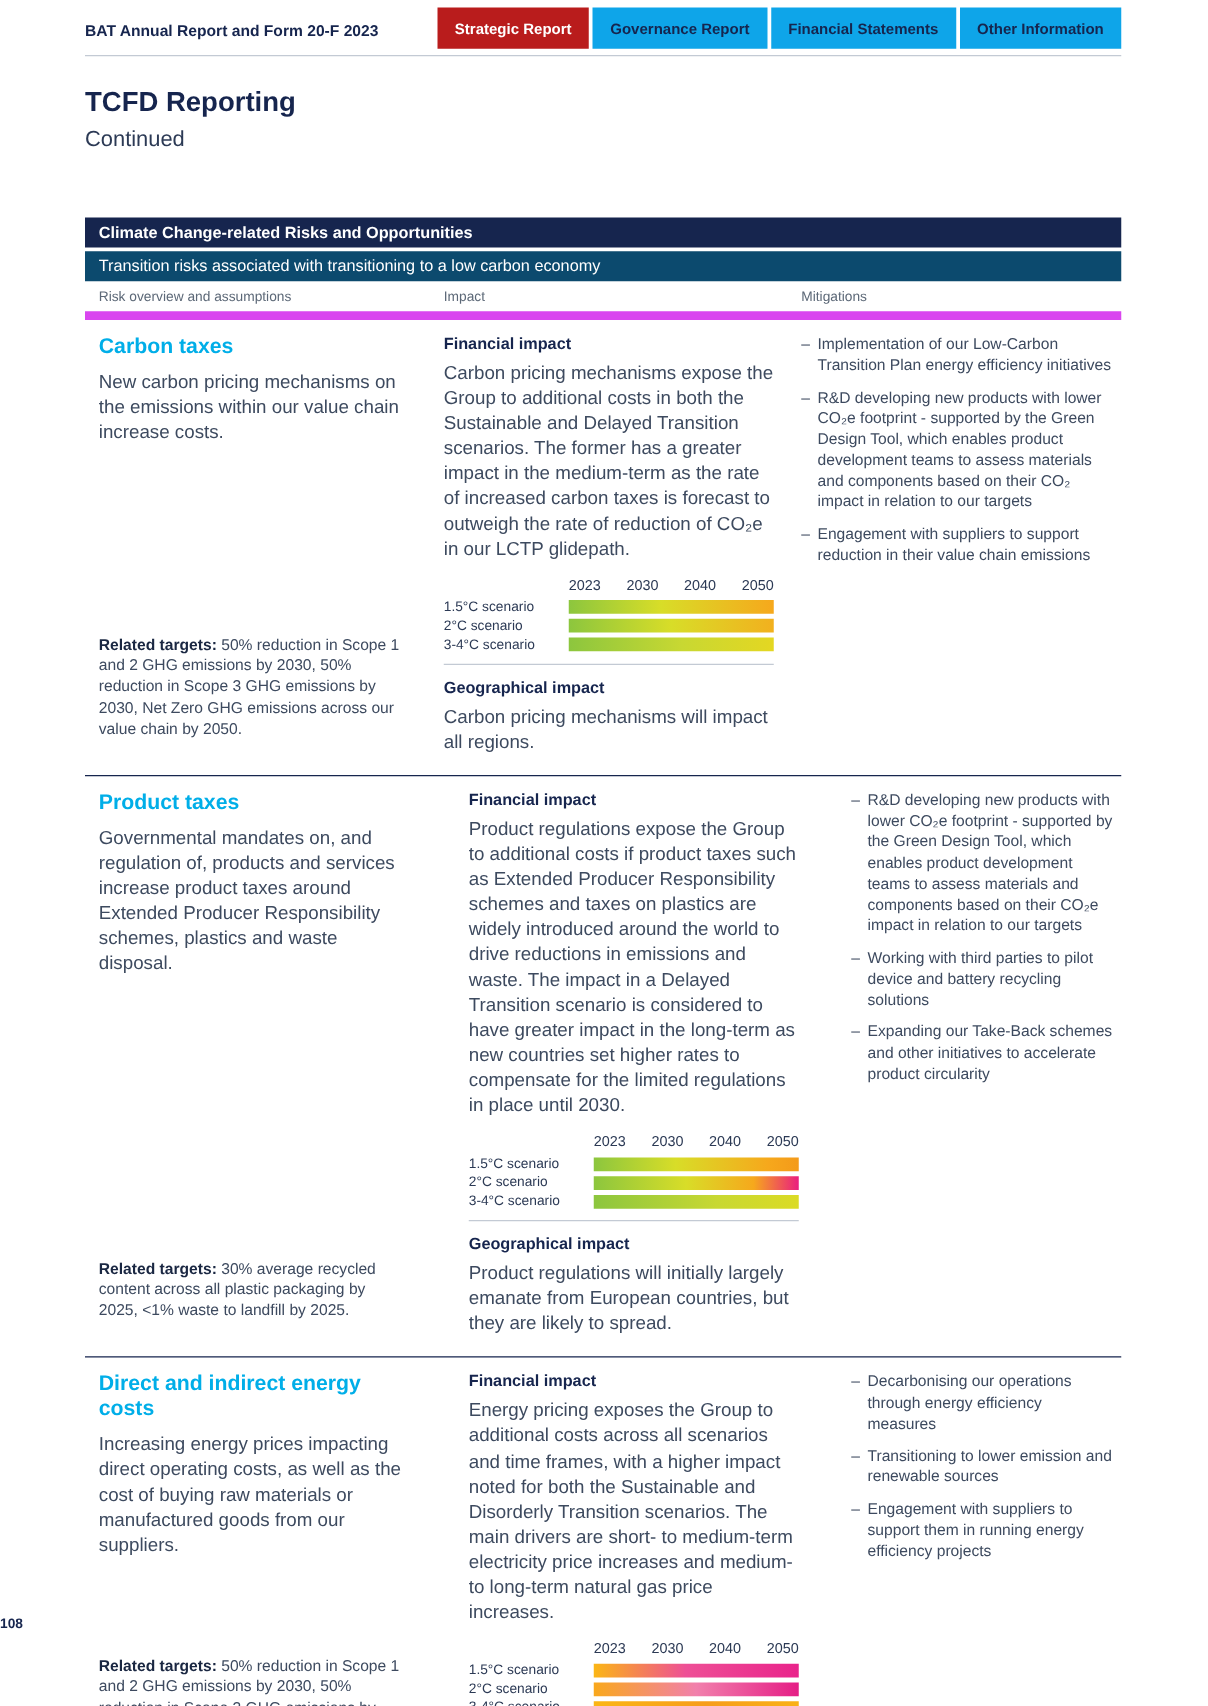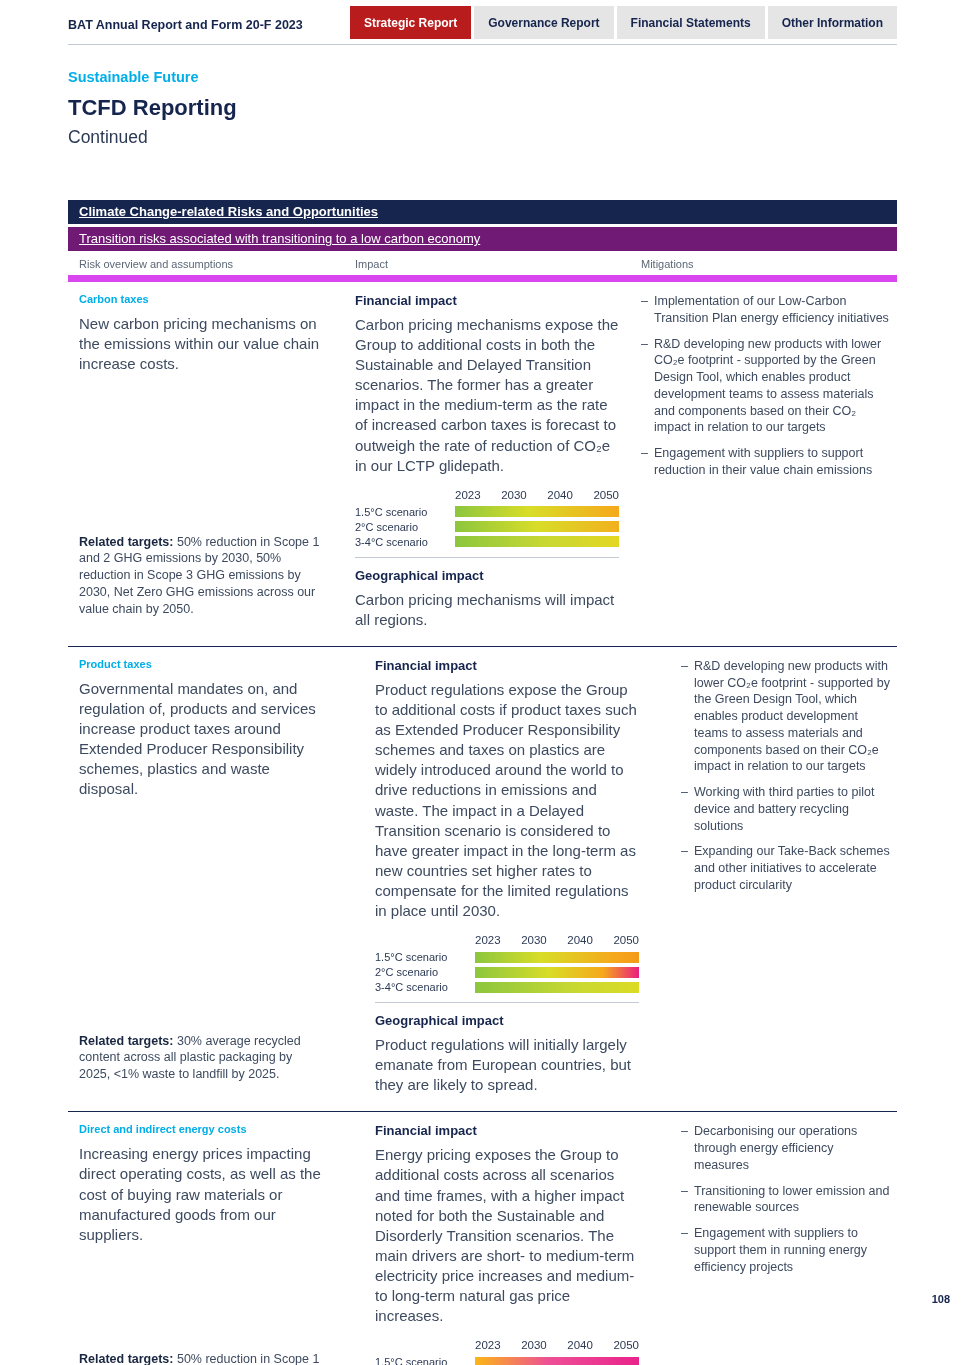--- a/index.html
+++ b/index.html
@@ -12,80 +12,79 @@
     position: relative;
   }
   .page { width: 966px; height: 1323px; padding: 0 69px 0 68px; position: relative; }
 
   
   .topbar { display: flex; justify-content: space-between; align-items: flex-start;
             padding-top: 6px; border-bottom: 1px solid #c3cad4; height: 45px; }
   .report-title { align-self: center; font-size: 12.5px; font-weight: bold; color: #16254e; }
   .tabs { display: flex; gap: 3px; }
   .tab { display: flex; align-items: center; height: 33px; padding: 0 14px;
-         font-size: 12px; font-weight: bold; color: #16254e; background: #e5e5e5; cursor: pointer; }
+         font-size: 12px; font-weight: bold; color: #16254e; background: #0ea5e9; cursor: pointer; }
   .tab.active { background: #b91c1c; color: #ffffff; }
 
   
   .intro { margin-top: 24px; }
   .eyebrow { color: #00aee8; font-weight: bold; font-size: 14.5px; }
   .page-title { color: #16254e; font-size: 22px; font-weight: bold; margin-top: 10px; }
   .subtitle { color: #2c3a55; font-size: 17.5px; margin-top: 6px; }
 
   
   .risk-table { margin-top: 52px; }
   .banner { color: #ffffff; font-size: 13px; padding: 4px 11px 5px; }
-  .banner-dark { background: #16254e; font-weight: bold; margin-bottom: 3px; text-decoration: underline; }
-  .banner-blue { background: #701a75; text-decoration: underline; }
+  .banner-dark { background: #16254e; font-weight: bold; margin-bottom: 3px; }
+  .banner-blue { background: #0c4a6e; }
   .col-headers { display: grid; grid-template-columns: 276px 286px 1fr;
                  padding: 7px 0 5px 11px; border-bottom: 7px solid #d946ef;
                  font-size: 11px; color: #5c6877; }
   .risk-row { display: grid; grid-template-columns: 276px 286px 1fr; padding: 11px 0 16px 11px; }
   .risk-row + .risk-row { border-top: 1px solid #16254e; gap: 20px; }
 
   .col-risk { display: flex; flex-direction: column; padding-right: 30px; }
-  .risk-title { color: #00aee8; font-size: 11px; font-weight: bold; margin: 0 0 9px; }
+  .risk-title { color: #00aee8; font-size: 17px; font-weight: bold; margin: 0 0 9px; }
   .body { font-size: 15px; line-height: 1.34; margin: 0; color: #3d4a5f; }
   .related { margin-top: auto; padding-top: 18px; font-size: 12.5px; line-height: 1.34; }
   .related strong { color: #1a2742; }
 
   .col-impact { display: flex; flex-direction: column; padding-right: 22px; }
   .impact-heading { color: #16254e; font-size: 13px; font-weight: bold; margin: 0 0 7px; }
   .chart { margin-top: 13px; padding-bottom: 9px; border-bottom: 1px solid #c3cad4; }
   .chart-years { display: flex; justify-content: space-between; margin-left: 100px;
                  font-size: 11.5px; color: #2c3a55; margin-bottom: 5px; }
   .chart-row { display: flex; align-items: center; margin-top: 3px; }
   .chart-label { width: 100px; flex-shrink: 0; font-size: 11px; color: #2c3a55; }
   .chart-bar { flex: 1; height: 11px; background: #ddd; }
   .geo { margin-top: 10px; }
 
   .mitigations { list-style: none; margin: 0; padding: 0 6px 0 0; font-size: 12.5px; line-height: 1.34; }
   .mitigations li { display: flex; margin-bottom: 9px; }
   .dash { width: 13px; flex-shrink: 0; }
 
-  .footer { position: absolute; bottom: 18px; left: 0; right: 16px; text-align: right;
+  .footer { position: absolute; bottom: 18px; left: 0; right: 16px; text-align: left;
             font-size: 11px; font-weight: bold; color: #16254e; }
 </style>
 </head>
 <body>
 
 <div class="page">
 
   <header class="topbar">
     <div class="report-title">BAT Annual Report and Form 20-F 2023</div>
     <nav class="tabs">
       <div class="tab active">Strategic Report</div>
       <div class="tab">Governance Report</div>
       <div class="tab">Financial Statements</div>
       <div class="tab">Other Information</div>
     </nav>
   </header>
 
   <div class="intro">
-    <div class="eyebrow">Sustainable Future</div>
     <div class="page-title">TCFD Reporting</div>
     <div class="subtitle">Continued</div>
   </div>
 
   <section class="risk-table">
     <div class="banner banner-dark">Climate Change-related Risks and Opportunities</div>
     <div class="banner banner-blue">Transition risks associated with transitioning to a low carbon economy</div>
 
     <div class="col-headers">
       <span>Risk overview and assumptions</span>

